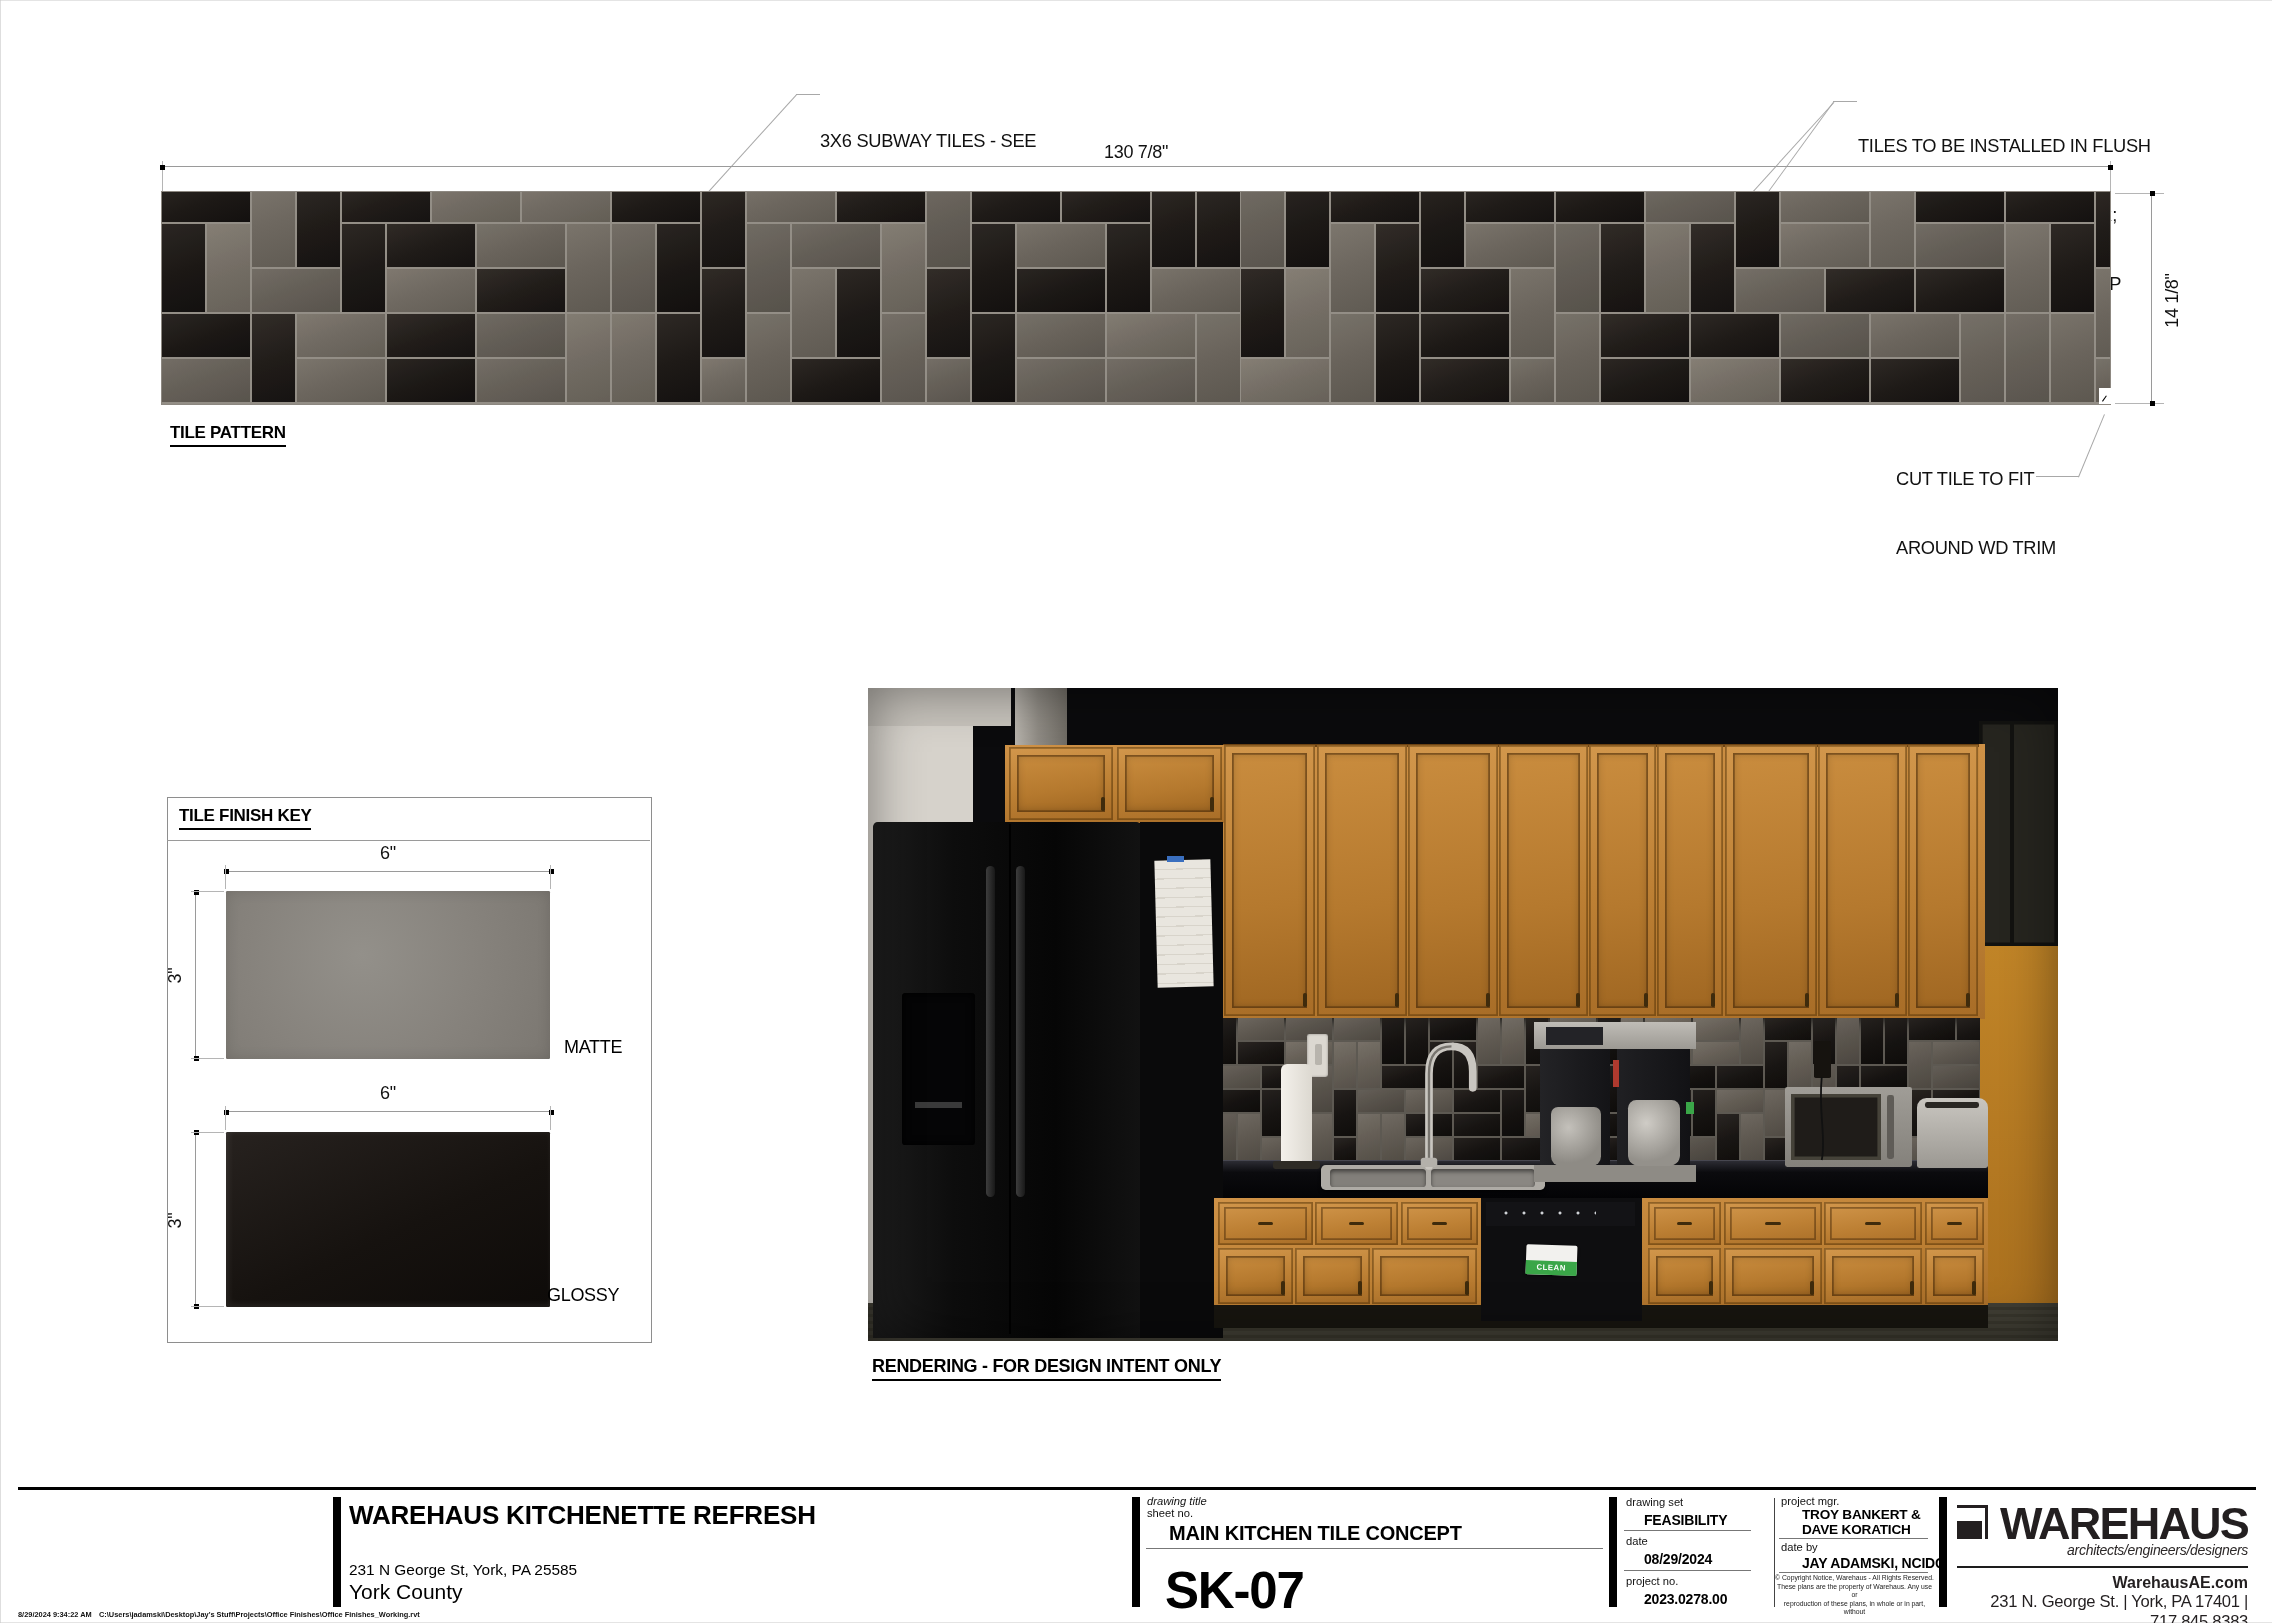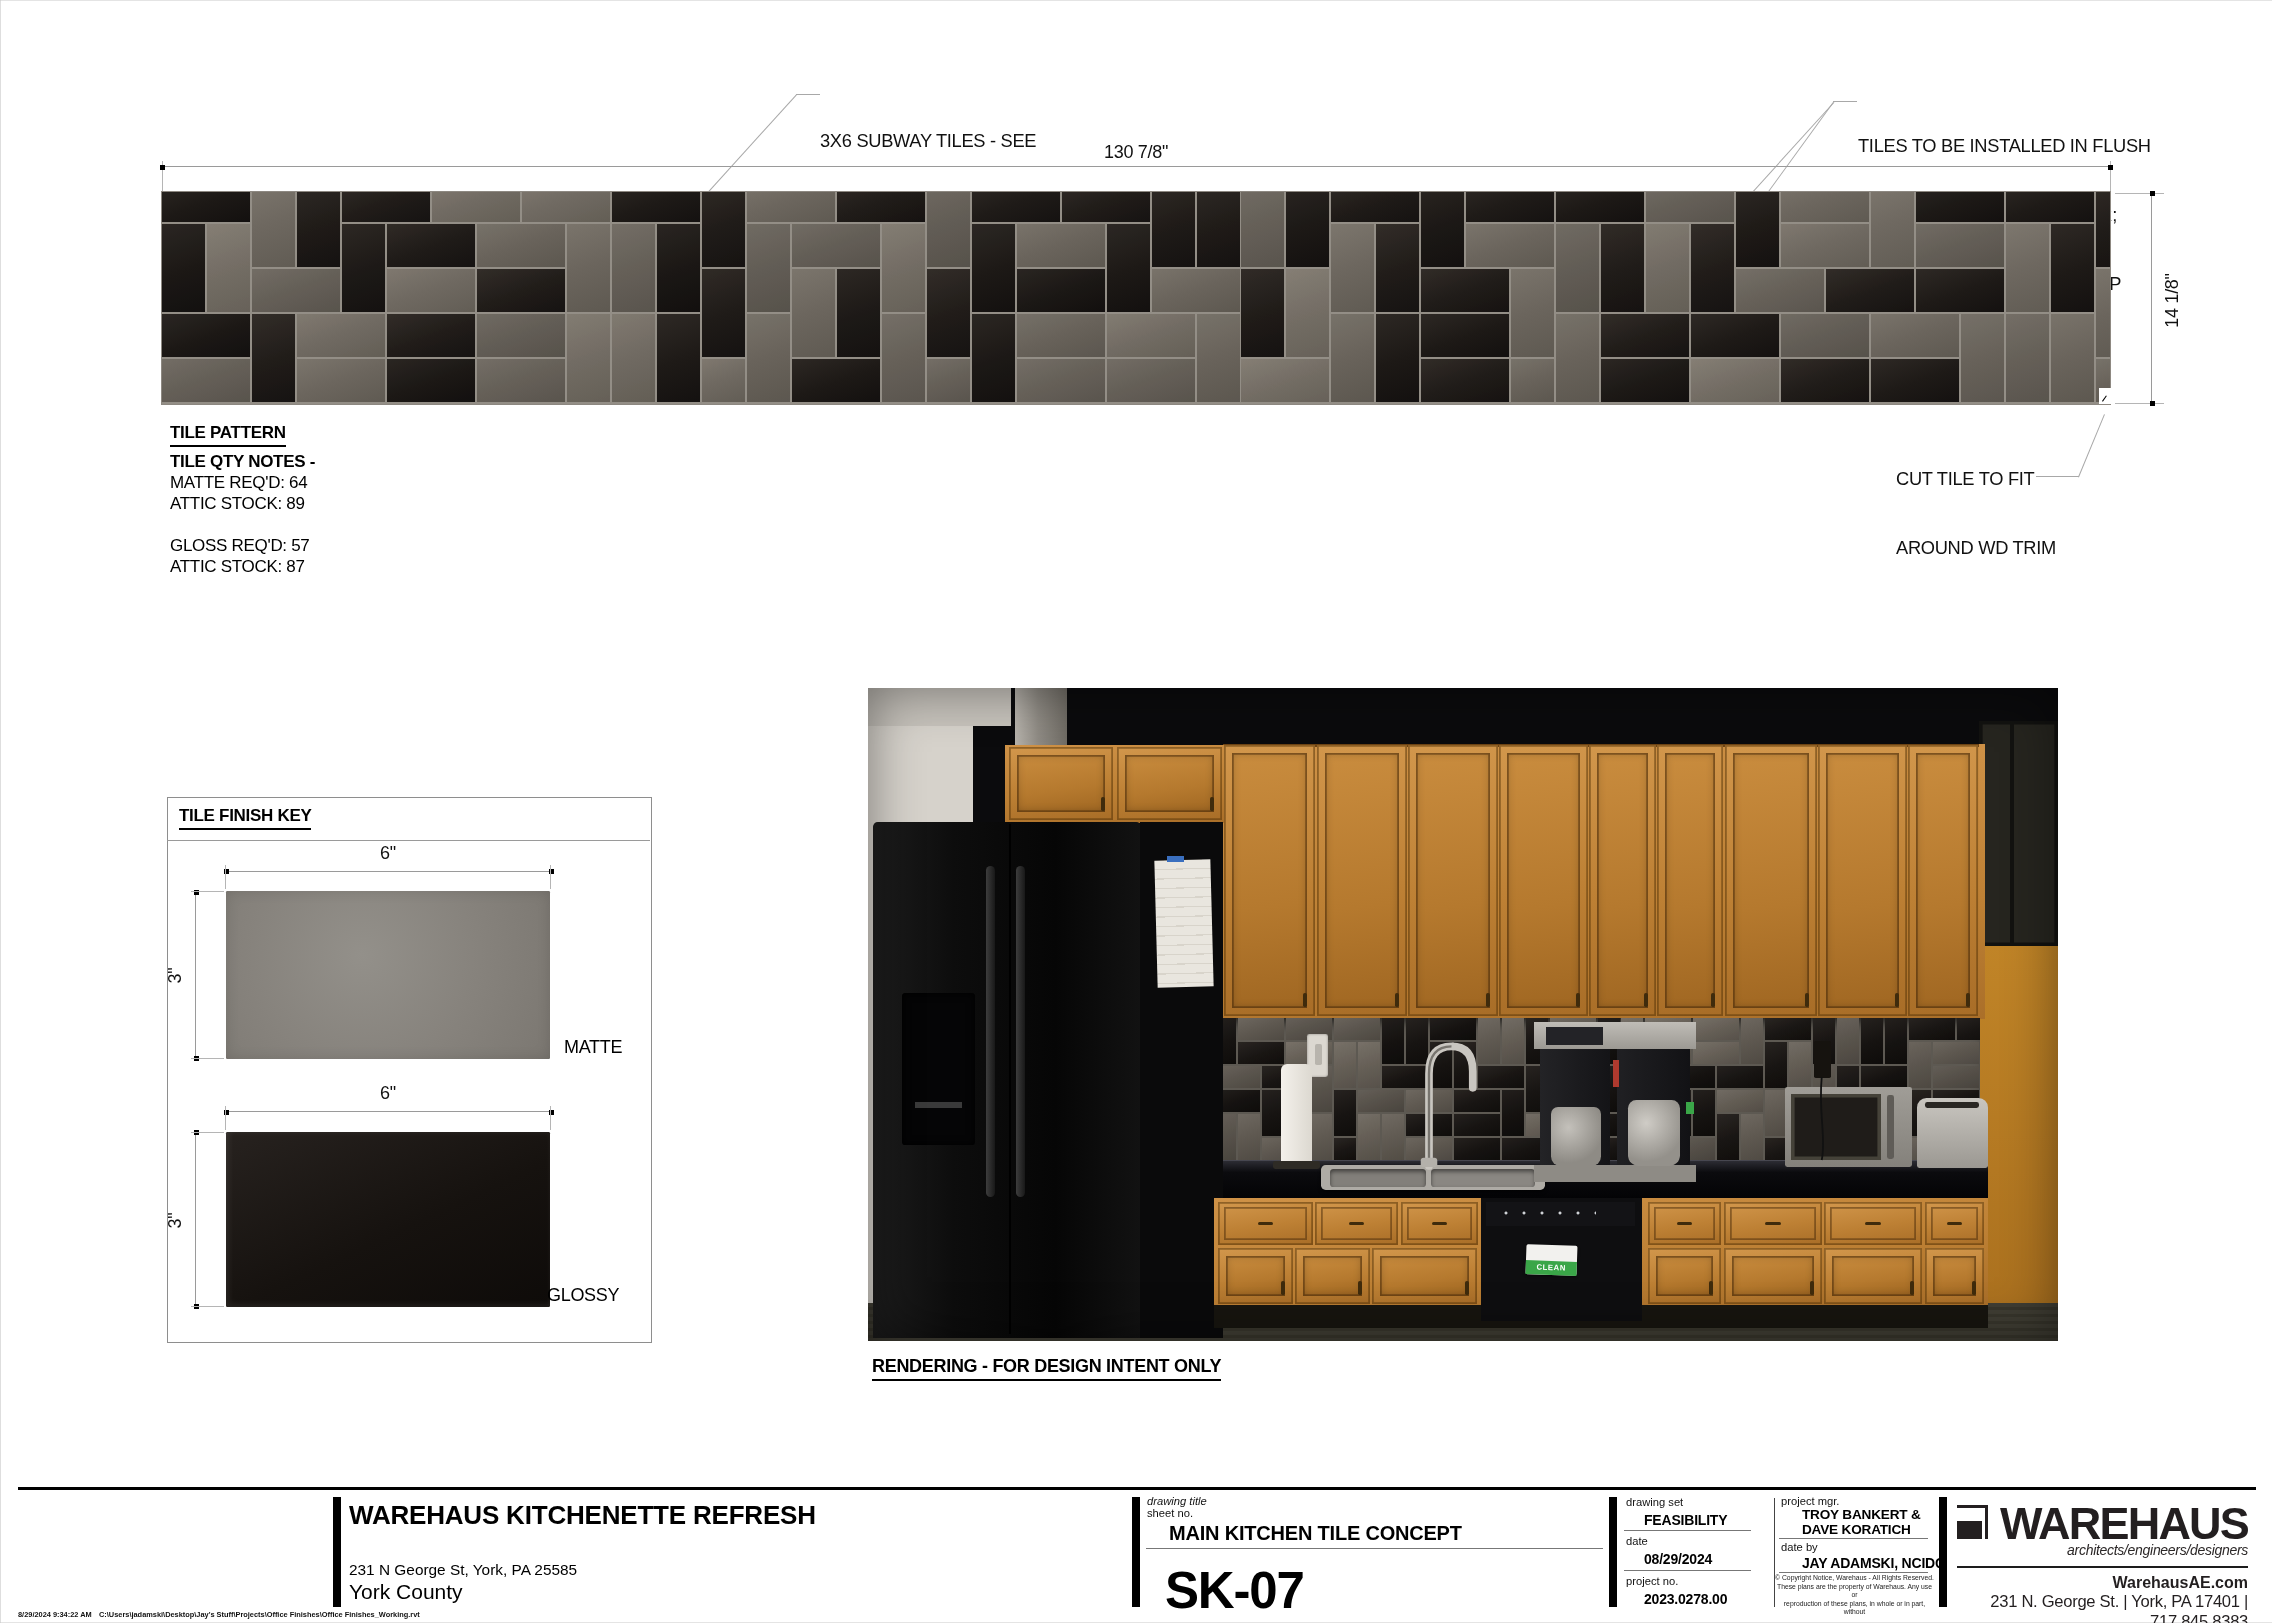--- a/index.html
+++ b/index.html
@@ -224,28 +224,20 @@
   <div class="abs" style="left:2101px;top:398px;width:7px;height:1.2px;background:#000;transform:rotate(-55deg);"></div>
 
   <div class="ann" style="left:1896px;top:421px;">
     <div>CUT TILE TO FIT</div>
     <div>AROUND WD TRIM</div>
   </div>
   <div class="leader" style="left:2036px;top:476px;width:43px;"></div>
   <div class="leader" style="left:2078px;top:477px;width:68px;transform:rotate(-67.5deg);"></div>
 
   <div class="heading" style="left:170px;top:423px;">TILE PATTERN</div>
-  <div class="notes" style="left:170px;top:451px;">
-    <div class="b">TILE QTY NOTES -</div>
-    <div>MATTE REQ'D: 64</div>
-    <div>ATTIC STOCK: 89</div>
-    <div style="height:21px;"></div>
-    <div>GLOSS REQ'D: 57</div>
-    <div>ATTIC STOCK: 87</div>
-  </div>
 
   <div id="finish-key"></div>
   <div class="heading" style="left:179px;top:806px;">TILE FINISH KEY</div>
   <div id="fk-rule"></div>
 
   <div class="dim-label" style="left:226px;top:843px;width:324px;text-align:center;">6"</div>
   <div class="dimline" style="left:226px;top:871px;width:324px;height:1.2px;"></div>
   <div class="tick" style="left:224px;top:869px;"></div>
   <div class="tick" style="left:549px;top:869px;"></div>
   <div class="extline" style="left:225px;top:865px;width:1.2px;height:24px;"></div>

